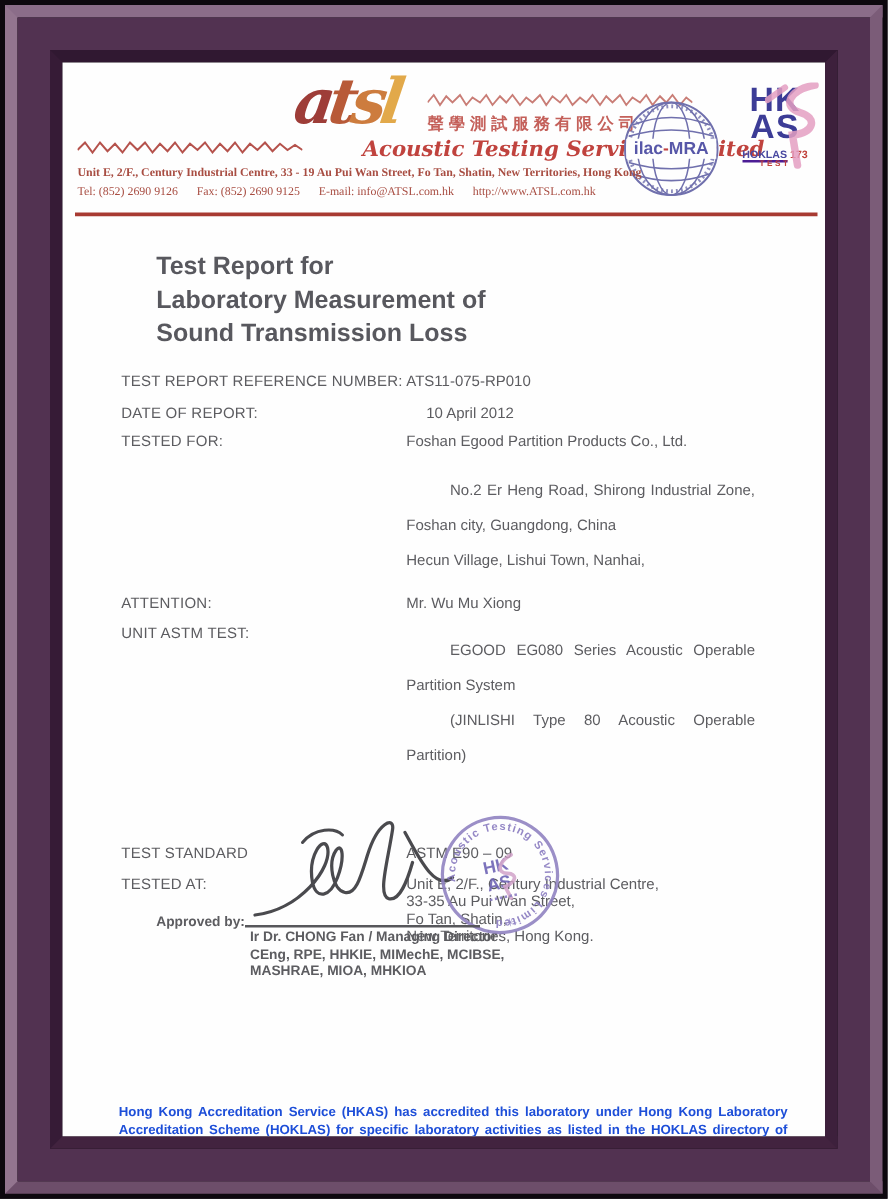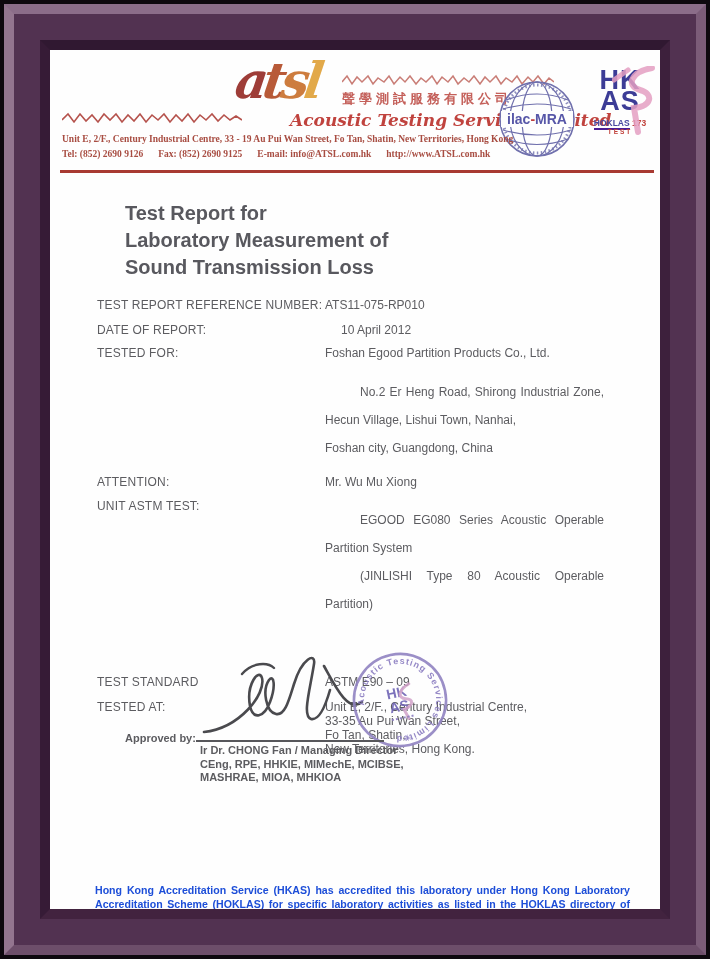--- a/index.html
+++ b/index.html
@@ -25,21 +25,21 @@
   .ilac{position:absolute;left:446px;top:28px;}
   .hkas{position:absolute;left:532px;top:20px;width:76px;text-align:center;}
   .hkas-letters{font-weight:bold;font-size:27px;line-height:21px;color:#3c3c96;letter-spacing:1px;position:relative;}
   .hkas-swoosh{position:absolute;left:30px;top:-4px;pointer-events:none;}
   .hoklas{margin-top:6px;font-size:8.5px;font-weight:bold;white-space:nowrap;}
   .hoklas .b{color:#4848a0;border-bottom:2px solid #4c1d95;}
   .hoklas .r{color:#c0403a;}
   .hk-test{font-size:6.5px;color:#c0403a;letter-spacing:2px;font-weight:bold;}
   .addr1{position:absolute;left:12px;top:84px;font-family:"Liberation Serif",serif;font-weight:bold;
     font-size:9.5px;color:#a84d42;white-space:nowrap;}
-  .addr2{position:absolute;left:12px;top:99px;font-family:"Liberation Serif",serif;font-weight:bold;
+  .addr2{position:absolute;left:12px;top:99px;font-family:"Liberation Serif",serif;font-weight:normal;
     font-size:9.5px;color:#a84d42;display:flex;gap:15px;white-space:nowrap;align-items:flex-end;}
   .rule{position:absolute;left:10px;top:120px;width:594px;height:3px;background:#a83a32;}
 
   
   .content{position:absolute;left:0;top:150px;right:0;color:#5c5c60;}
   .title{margin:0 0 17px 75px;font-size:20px;font-weight:bold;color:#58585e;line-height:27px;white-space:pre-line;}
   .row{display:grid;grid-template-columns:228px 279px;margin-left:47px;font-size:12px;font-weight:normal;line-height:14px;}
   .row .lab{letter-spacing:0.2px;}
   .row .val{white-space:pre-line;}
   .stretch{text-align:justify;text-align-last:justify;white-space:nowrap;padding-left:35px;}
@@ -143,22 +143,22 @@
 
         <div class="row mb11">
           <div class="lab">TESTED FOR:</div>
           <div class="val">Foshan Egood Partition Products Co., Ltd.</div>
         </div>
 
         <div class="row mb6">
           <div class="lab"></div>
           <div class="val">
             <div class="stretch">No.2 Er Heng Road, Shirong Industrial Zone,</div>
+            <div>Foshan city, Guangdong, China</div>
             <div>Hecun Village, Lishui Town, Nanhai,</div>
-            <div>Foshan city, Guangdong, China</div>
           </div>
         </div>
 
         <div class="row mb10">
           <div class="lab">ATTENTION:</div>
           <div class="val">Mr. Wu Mu Xiong</div>
         </div>
 
         <div class="row mb18">
           <div class="lab">UNIT ASTM TEST:</div>

